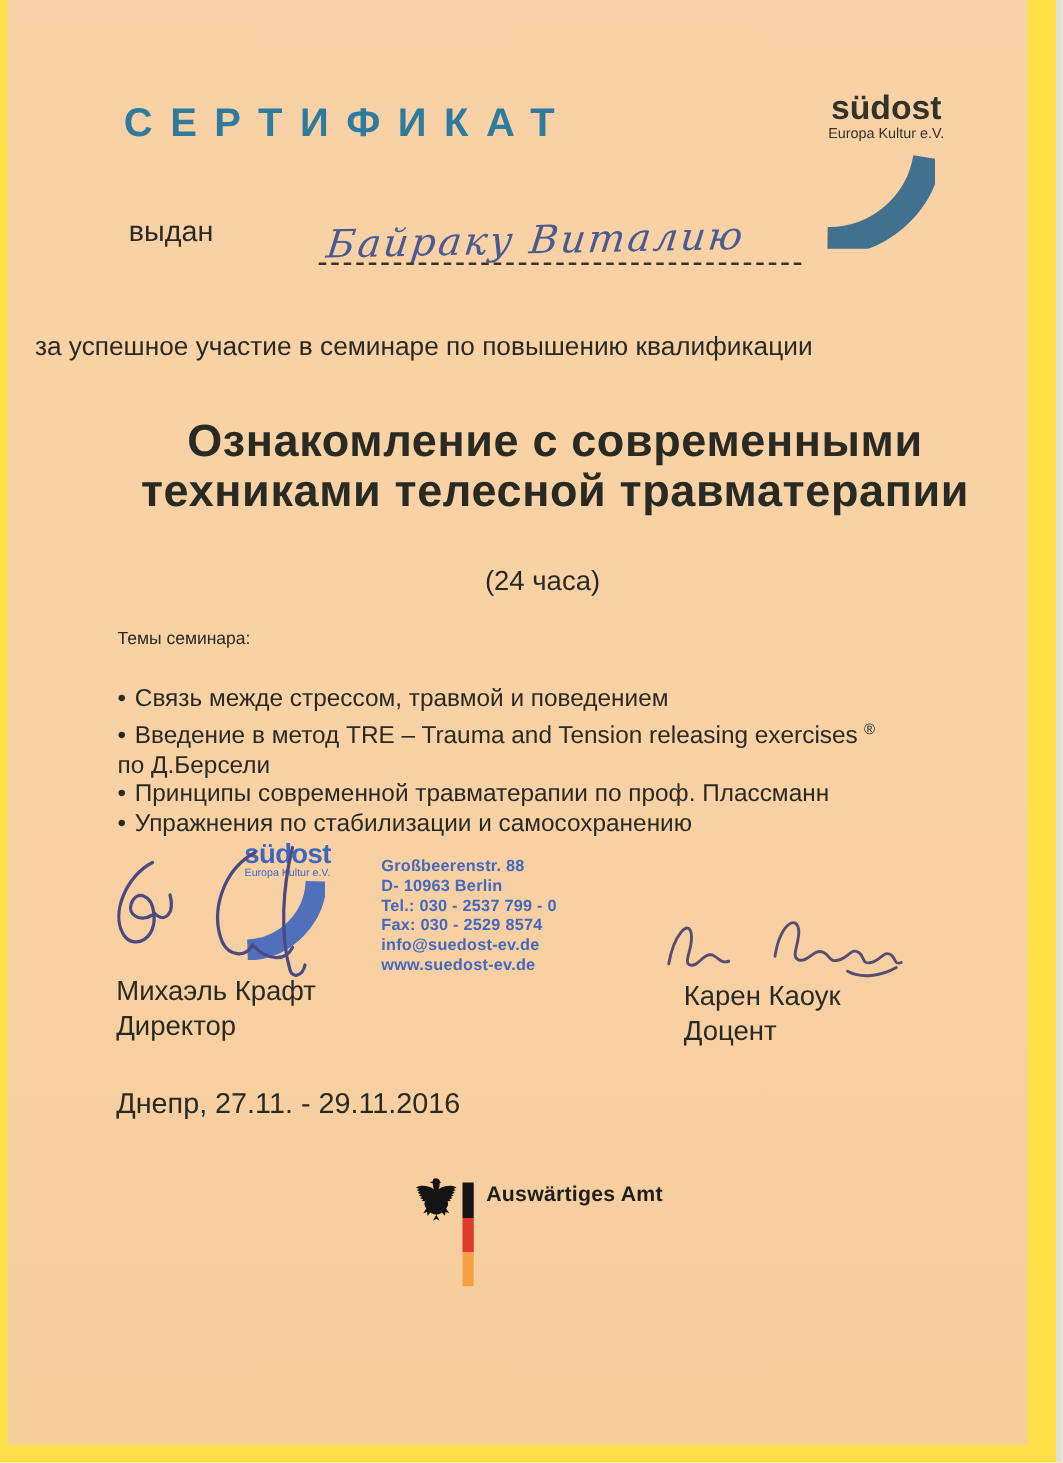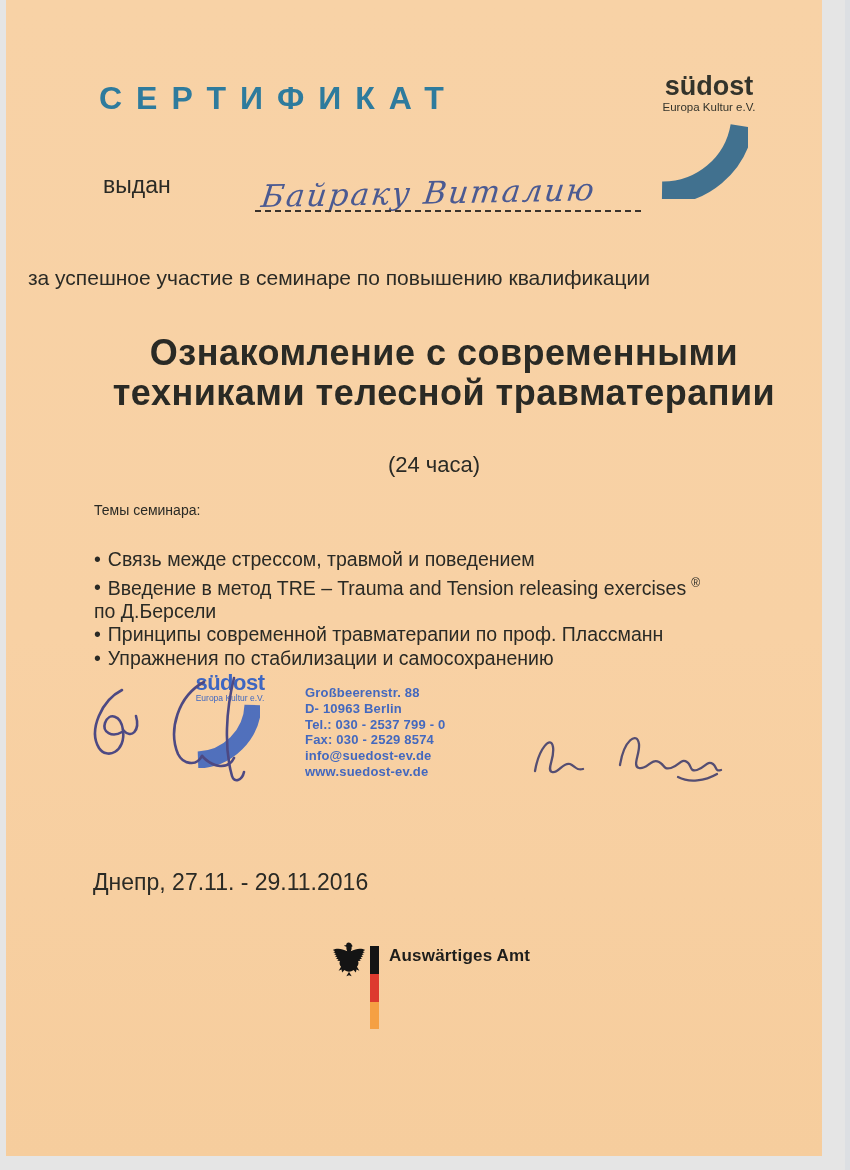--- a/index.html
+++ b/index.html
@@ -1,16 +1,16 @@
 <!DOCTYPE html>
 <html><head>
 <meta charset="utf-8">
 <style>
   html,body{margin:0;padding:0;background:#ffffff;}
-  .page{position:relative;width:850px;height:1170px;background:#e5e5e5;overflow:hidden;
+  .page{position:relative;width:850px;height:1170px;background:#fde047;overflow:hidden;
         font-family:"Liberation Sans", sans-serif;color:#2a2a25;}
   .scan-edge{position:absolute;right:0;top:0;width:5px;height:1170px;background:#dcdfe3;}
   .paper{position:absolute;left:6px;top:0;width:816px;height:1156px;
          background:linear-gradient(180deg,#f8d2a6 0%,#f8d1a4 55%,#f6cd9d 100%);}
 
   
   .cert-title{position:absolute;left:99px;top:80px;font-size:32px;font-weight:bold;
               letter-spacing:14px;color:#2e7b9d;}
   .logo-top{position:absolute;left:649px;top:72px;width:120px;text-align:center;}
   .logo-top .lt-name{font-size:27px;font-weight:bold;color:#33332b;letter-spacing:0px;line-height:28px;}
@@ -113,28 +113,36 @@
 
   <svg class="sig-left" width="195" height="120" viewBox="0 0 195 120">
     <g fill="none" stroke="#4d4983" stroke-width="2.6" stroke-linecap="round">
       <path d="M40,22 C20,32 6,62 17,80 C25,92 44,84 41,62 C39,47 27,44 23,55 C20,64 30,70 40,64"></path>
       <path d="M41,62 C50,72 58,62 54,48"></path>
       <path d="M122,14 C96,28 86,62 96,86 C101,96 114,99 120,88"></path>
       <path d="M120,88 C131,100 146,102 152,90"></path>
       <path d="M152,10 C144,42 142,80 150,108 C152,115 160,113 162,104"></path>
     </g>
   </svg>
+  <div class="signer-left">
+    <div>Михаэль Крафт</div>
+    <div>Директор</div>
+  </div>
 
   <svg class="sig-right" width="205" height="72" viewBox="0 0 205 72">
     <g fill="none" stroke="#554e72" stroke-width="2.3" stroke-linecap="round">
       <path d="M7,53 C11,30 23,17 25,29 C27,40 18,52 24,54 C31,56 34,44 42,46 C47,48 48,53 55,51"></path>
       <path d="M92,47 C96,22 109,13 111,26 C112,36 104,48 111,50 C119,52 123,40 131,44 C137,47 135,52 143,50 C151,48 153,40 159,44 C164,47 161,54 169,52 C177,50 179,42 185,46 C189,49 187,54 193,52"></path>
       <path d="M150,59 C161,65 177,63 189,56"></path>
     </g>
   </svg>
+  <div class="signer-right">
+    <div>Карен Каоук</div>
+    <div>Доцент</div>
+  </div>
 
   <div class="place-date">Днепр, 27.11. - 29.11.2016</div>
 
   <svg class="eagle" width="34" height="40" viewBox="0 0 36 42">
     <path fill="#141414" d="M17.5,1.5 C16,1.5 15,2.6 15.1,4.1 L12.4,4.9 L15.2,6 C15,7.6 15.3,9.2 16.1,10.8 C10.2,7.2 4.4,7.3 0.8,9.4 L3.4,10.6 L1.4,11.7 L4,12.8 L2.3,13.9 L4.8,15 L3.2,16.2 L5.7,17.1 L4.3,18.5 L6.9,19.2 L5.6,20.8 L8.4,21.1 C7.5,23.4 8,25.5 9.6,27.1 L7,31.2 L10.1,30.1 L10.7,33.3 L13.2,30.6 C14.7,31.8 16.6,32.4 18,32.4 C19.4,32.4 21.3,31.8 22.8,30.6 L25.3,33.3 L25.9,30.1 L29,31.2 L26.4,27.1 C28,25.5 28.5,23.4 27.6,21.1 L30.4,20.8 L29.1,19.2 L31.7,18.5 L30.3,17.1 L32.8,16.2 L31.2,15 L33.7,13.9 L32,12.8 L34.6,11.7 L32.6,10.6 L35.2,9.4 C31.6,7.3 25.8,7.2 19.9,10.8 C20.7,9.2 21,7.6 20.8,6 L21.9,5.3 C21.6,4.8 21.3,4.4 20.9,4.1 C21,2.6 19,1.5 17.5,1.5 Z M18,32.4 L15.2,37.2 L18,36 L20.8,37.2 Z"></path>
   </svg>
   <div class="flag-bar"></div>
   <div class="agency">Auswärtiges Amt</div>
 </div>
 

